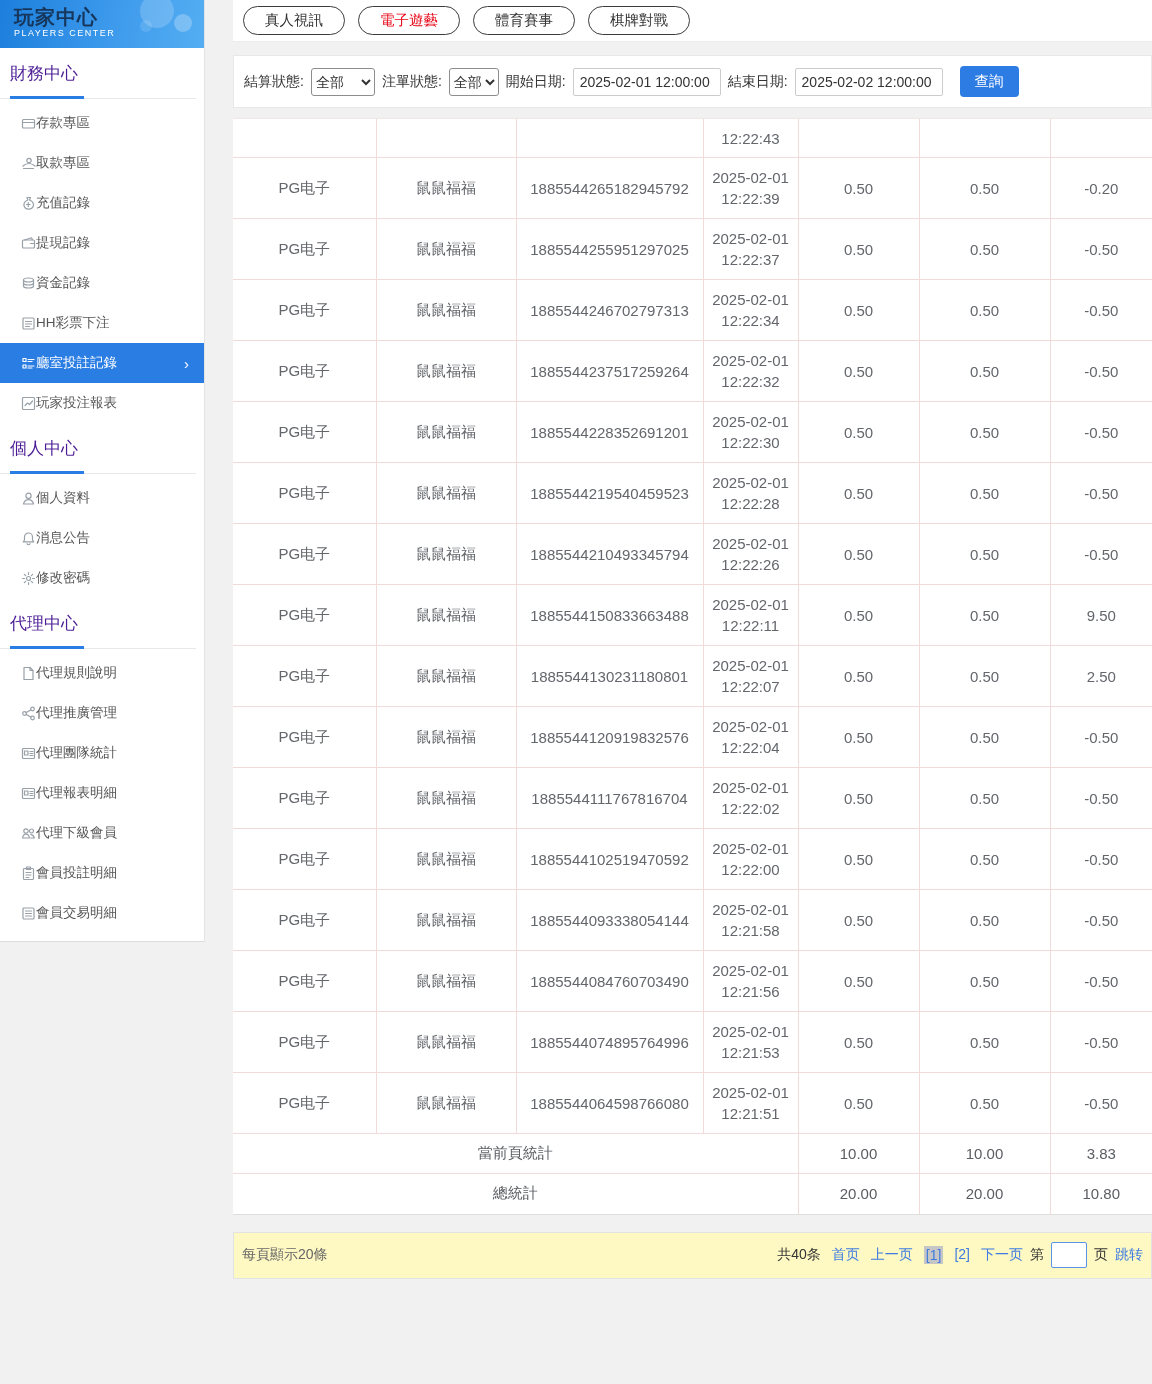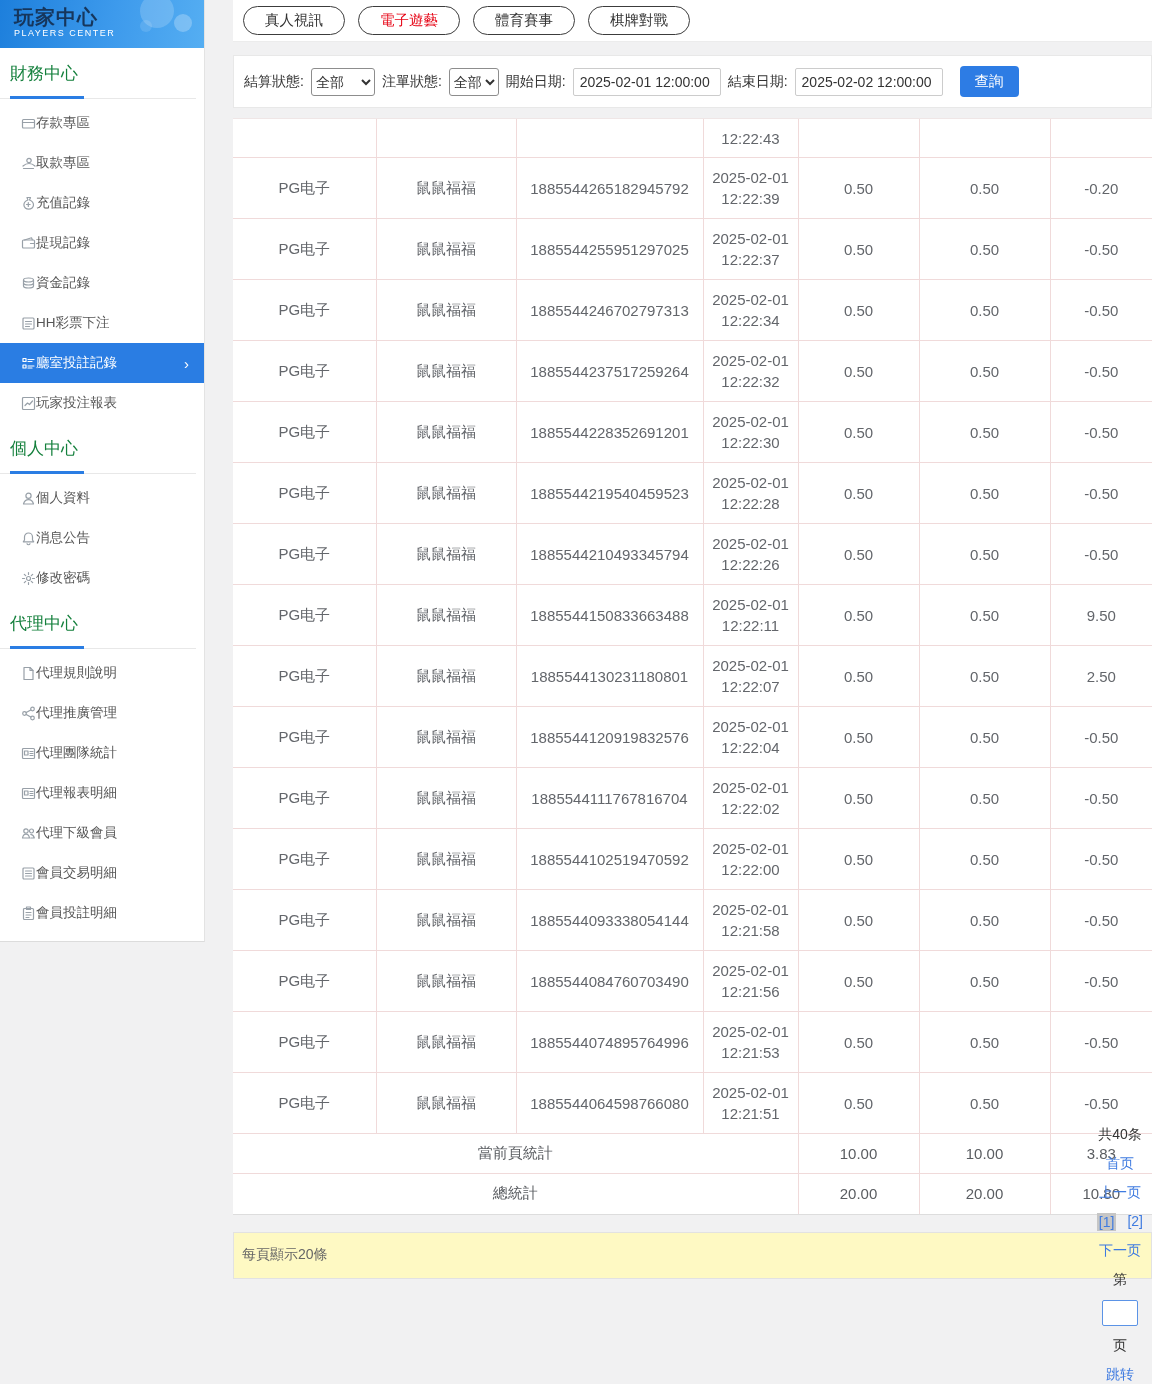--- a/index.html
+++ b/index.html
@@ -19,21 +19,21 @@
     position:relative;height:48px;overflow:hidden;
     background:linear-gradient(100deg,#1d7fdc 0%,#3d9aec 55%,#55aef2 100%);
     padding:6px 0 0 14px;box-sizing:border-box;
   }
   .deco-circle{position:absolute;border-radius:50%;background:rgba(255,255,255,.18);}
   .deco-c1{width:34px;height:34px;right:30px;top:-6px;}
   .deco-c2{width:18px;height:18px;right:12px;top:14px;background:rgba(255,255,255,.25);}
   .deco-c3{width:12px;height:12px;right:52px;top:20px;background:rgba(255,255,255,.12);}
   .logo-title{font-size:20px;font-weight:bold;color:#16365c;line-height:22px;letter-spacing:1px;}
   .logo-sub{font-size:9px;color:#fff;letter-spacing:1.5px;line-height:11px;}
-  .section-title{padding:14px 12px 0 10px;font-size:17px;color:#15803d;line-height:24px;}
+  .section-title{padding:14px 12px 0 10px;font-size:17px;color:#4c1d95;line-height:24px;}
   .section-underline{margin:9px 8px 4px 0;height:3px;border-bottom:1px solid #e8e8e8;position:relative;}
   .section-underline::before{content:"";position:absolute;left:10px;top:1px;width:74px;height:3px;background:#2a7de3;}
   .menu-item{display:flex;align-items:center;height:40px;padding-left:21px;cursor:pointer;color:#555;}
   .menu-item .mi-icon{width:15px;height:15px;color:#98a0a8;flex:0 0 15px;display:inline-flex;}
   .menu-item .mi-label{font-size:13.5px;}
   .menu-item.active{background:#2a7de3;color:#fff;}
   .menu-item.active .mi-icon{color:#fff;}
   .menu-item .chev{margin-left:auto;margin-right:15px;color:#fff;font-size:15px;line-height:15px;}
   
   .content{position:absolute;left:233px;top:0;right:0;}
@@ -74,21 +74,21 @@
   tr.datarow .tl{line-height:21px;}
   tr.summary{height:40px;}
   tr.summary td{color:#5a5d61;}
   tr.summary:last-child td{border-bottom:none;}
   
   .pagebar{
     margin-top:17px;background:#fef9c3;border:1px solid #e2e2e2;height:47px;
     display:flex;align-items:center;justify-content:space-between;padding:0 8px;box-sizing:border-box;
   }
   .psize{font-size:14px;color:#666;}
-  .pright{display:flex;align-items:center;gap:11px;font-size:14px;flex-direction:column;}
+  .pright{display:flex;align-items:center;gap:11px;font-size:14px;}
   .ptotal{color:#333;}
   .pword{color:#333;margin:0 -4px;}
   .pglink{color:#3f7be0;cursor:pointer;}
   .pglink.current{background:#c6c6c6;padding:1px 2px;}
   .jumpinput{
     width:30px;height:22px;border:1px solid #5b93e6;border-radius:2px;background:#fff;
     font-size:13px;text-align:center;font-family:inherit;
   }
 </style>
 </head>
@@ -260,35 +260,35 @@
             <path d="M1.5 12c.5-2.5 1.9-3.8 3.5-3.8S8 9.5 8.5 12z"></path>
             <circle cx="10.5" cy="5" r="2"></circle>
             <path d="M9.8 8.4c1.7.2 3 1.4 3.5 3.6H9.8"></path>
           </svg>
         </span>
         <span class="mi-label">代理下級會員</span>
       </div>
       <div class="menu-item">
         <span class="mi-icon">
           <svg viewBox="0 0 15 15" width="15" height="15" fill="none" stroke="currentColor" stroke-width="1.2" stroke-linecap="round" stroke-linejoin="round">
-            <rect x="2" y="2" width="11" height="11" rx="1"></rect>
-            <path d="M4.5 5h6M4.5 7.5h6M4.5 10h6"></path>
-          </svg>
-        </span>
-        <span class="mi-label">會員交易明細</span>
-      </div>
-      <div class="menu-item">
-        <span class="mi-icon">
-          <svg viewBox="0 0 15 15" width="15" height="15" fill="none" stroke="currentColor" stroke-width="1.2" stroke-linecap="round" stroke-linejoin="round">
             <rect x="2.5" y="2.5" width="10" height="11" rx="1"></rect>
             <rect x="5.5" y="1" width="4" height="2.5"></rect>
             <path d="M5 6.5h5M5 9h5M5 11.5h3"></path>
           </svg>
         </span>
         <span class="mi-label">會員投註明細</span>
+      </div>
+      <div class="menu-item">
+        <span class="mi-icon">
+          <svg viewBox="0 0 15 15" width="15" height="15" fill="none" stroke="currentColor" stroke-width="1.2" stroke-linecap="round" stroke-linejoin="round">
+            <rect x="2" y="2" width="11" height="11" rx="1"></rect>
+            <path d="M4.5 5h6M4.5 7.5h6M4.5 10h6"></path>
+          </svg>
+        </span>
+        <span class="mi-label">會員交易明細</span>
       </div>
     </nav>
 </aside>
 
 <main class="content">
   <div class="tabbar" id="tabbar">
       <button class="tab">真人視訊</button>
       <button class="tab active">電子遊藝</button>
       <button class="tab">體育賽事</button>
       <button class="tab">棋牌對戰</button>

